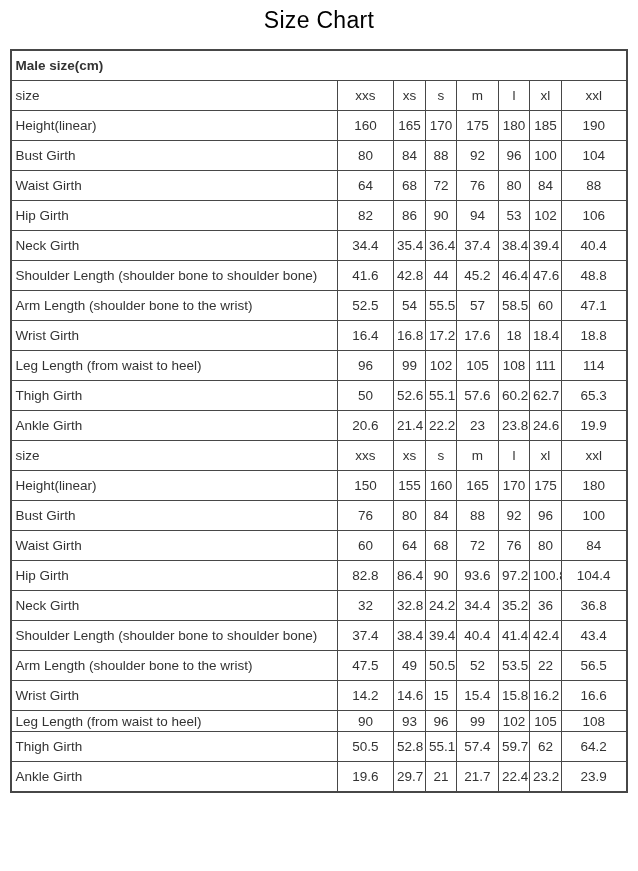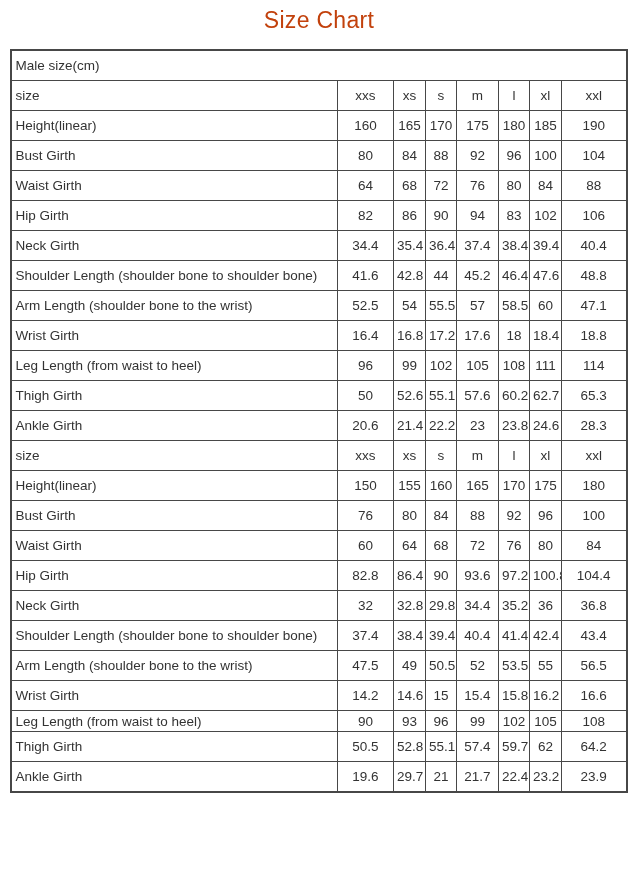--- a/index.html
+++ b/index.html
@@ -8,21 +8,21 @@
     background: #ffffff;
   }
   body {
     width: 638px;
     font-family: "Liberation Sans", sans-serif;
     color: #333333;
   }
   .page-title {
     font-size: 23px;
     font-weight: 400;
-    color: #c2410c;
+    color: #000000;
     text-align: center;
     margin: 7px 0 15px 0;
     letter-spacing: 0.3px;
   }
   table.size-chart {
     border-collapse: collapse;
     table-layout: fixed;
     width: 615px;
     margin: 0 auto;
     border: 2px solid #474747;
@@ -31,21 +31,21 @@
     border: 1px solid #474747;
     height: 29px;
     padding: 0 3px;
     font-size: 13.5px;
     vertical-align: middle;
     overflow: hidden;
     white-space: nowrap;
     background: #ffffff;
   }
   td.section-header {
-    font-weight: normal;
+    font-weight: bold;
     text-align: left;
     padding-left: 4px;
   }
   td.row-label {
     text-align: left;
     padding-left: 4px;
   }
   td.num {
     text-align: center;
     padding: 0 1px;
@@ -113,21 +113,21 @@
         <td class="num">80</td>
         <td class="num">84</td>
         <td class="num">88</td>
       </tr>
       <tr>
         <td class="row-label">Hip Girth</td>
         <td class="num">82</td>
         <td class="num">86</td>
         <td class="num">90</td>
         <td class="num">94</td>
-        <td class="num">83</td>
+        <td class="num">53</td>
         <td class="num">102</td>
         <td class="num">106</td>
       </tr>
       <tr>
         <td class="row-label">Neck Girth</td>
         <td class="num">34.4</td>
         <td class="num">35.4</td>
         <td class="num">36.4</td>
         <td class="num">37.4</td>
         <td class="num">38.4</td>
@@ -185,21 +185,21 @@
         <td class="num">65.3</td>
       </tr>
       <tr>
         <td class="row-label">Ankle Girth</td>
         <td class="num">20.6</td>
         <td class="num">21.4</td>
         <td class="num">22.2</td>
         <td class="num">23</td>
         <td class="num">23.8</td>
         <td class="num">24.6</td>
-        <td class="num">28.3</td>
+        <td class="num">19.9</td>
       </tr>
       <tr>
         <td class="row-label">size</td>
         <td class="num">xxs</td>
         <td class="num">xs</td>
         <td class="num">s</td>
         <td class="num">m</td>
         <td class="num">l</td>
         <td class="num">xl</td>
         <td class="num">xxl</td>
@@ -241,21 +241,21 @@
         <td class="num">90</td>
         <td class="num">93.6</td>
         <td class="num">97.2</td>
         <td class="num">100.8</td>
         <td class="num">104.4</td>
       </tr>
       <tr>
         <td class="row-label">Neck Girth</td>
         <td class="num">32</td>
         <td class="num">32.8</td>
-        <td class="num">29.8</td>
+        <td class="num">24.2</td>
         <td class="num">34.4</td>
         <td class="num">35.2</td>
         <td class="num">36</td>
         <td class="num">36.8</td>
       </tr>
       <tr>
         <td class="row-label">Shoulder Length (shoulder bone to shoulder bone)</td>
         <td class="num">37.4</td>
         <td class="num">38.4</td>
         <td class="num">39.4</td>
@@ -264,21 +264,21 @@
         <td class="num">42.4</td>
         <td class="num">43.4</td>
       </tr>
       <tr>
         <td class="row-label">Arm Length (shoulder bone to the wrist)</td>
         <td class="num">47.5</td>
         <td class="num">49</td>
         <td class="num">50.5</td>
         <td class="num">52</td>
         <td class="num">53.5</td>
-        <td class="num">55</td>
+        <td class="num">22</td>
         <td class="num">56.5</td>
       </tr>
       <tr>
         <td class="row-label">Wrist Girth</td>
         <td class="num">14.2</td>
         <td class="num">14.6</td>
         <td class="num">15</td>
         <td class="num">15.4</td>
         <td class="num">15.8</td>
         <td class="num">16.2</td>

